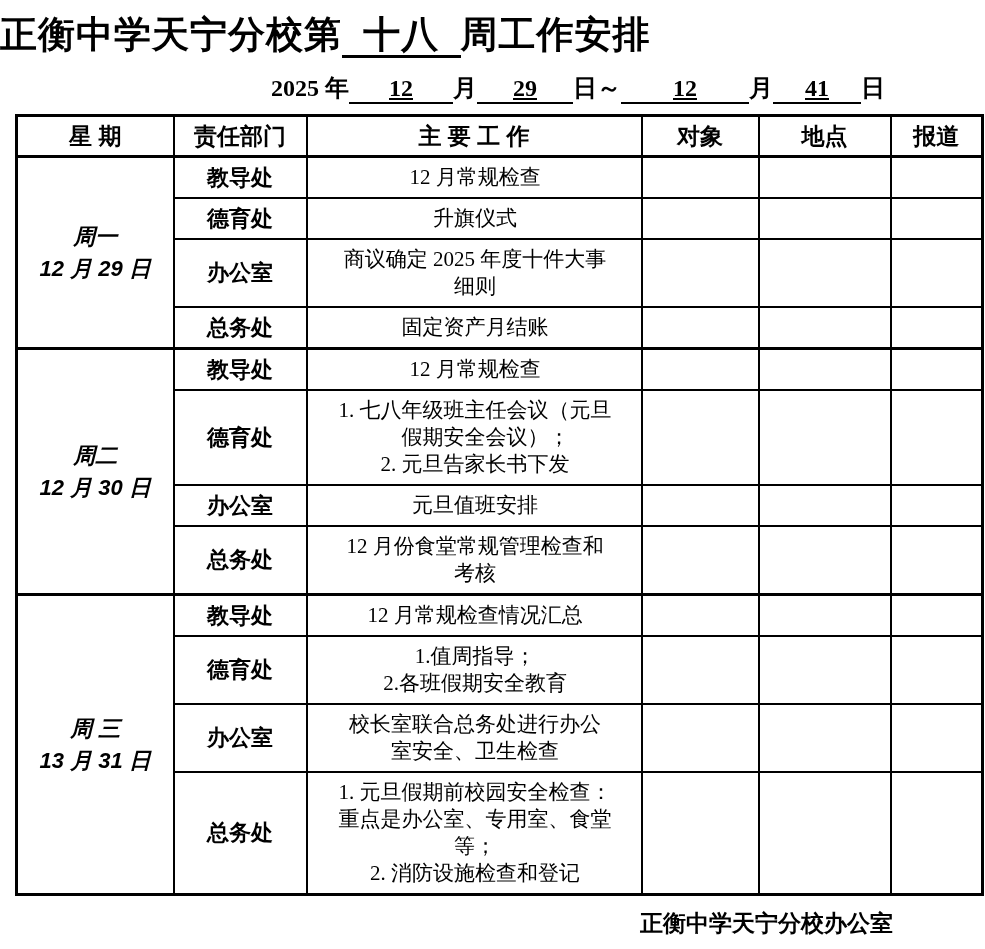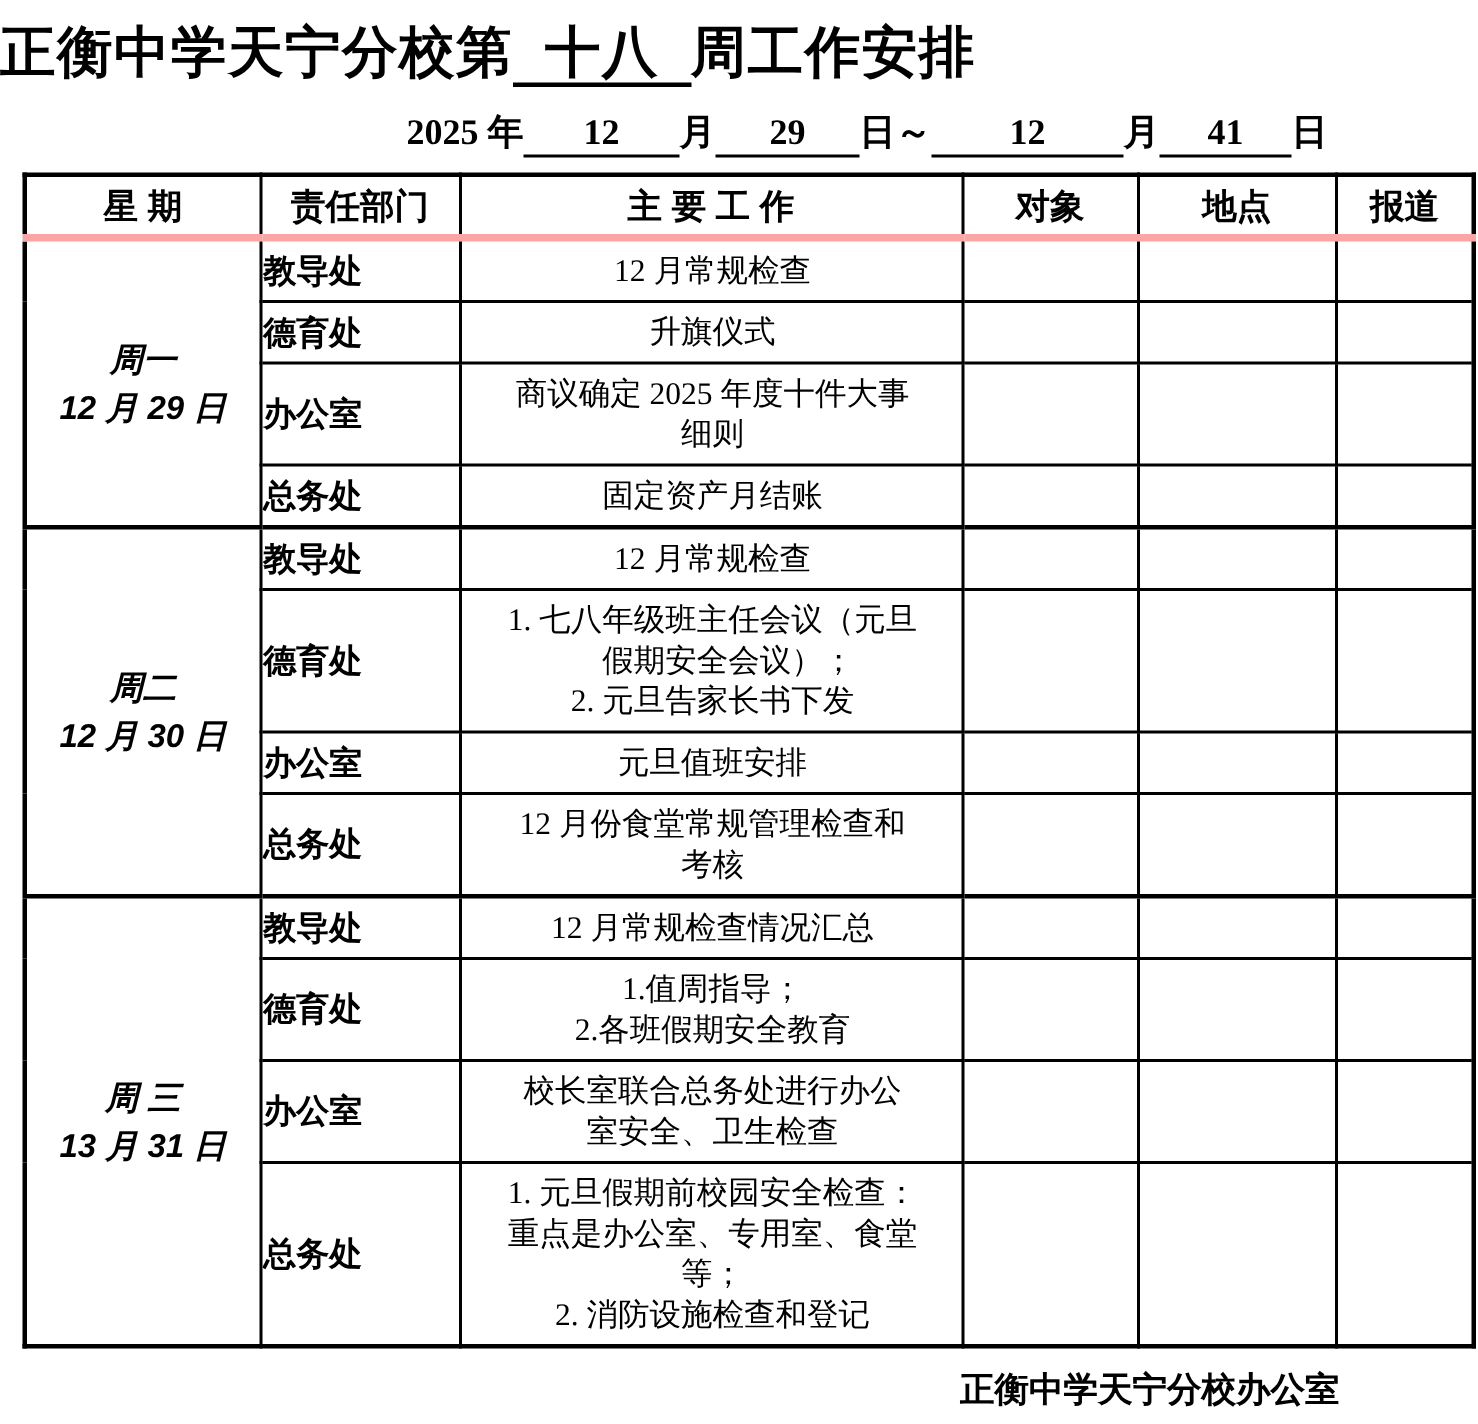--- a/index.html
+++ b/index.html
@@ -35,20 +35,21 @@
     padding-right:100px;
     text-align:right;
     font-weight:bold;
     font-size:24px;
     white-space:nowrap;
   }
   .dateline .blank {
     display:inline-block;
     border-bottom:2px solid #000;
     text-align:center;
+    text-decoration:underline;
   }
   .dateline .b1 { min-width:104px; }
   .dateline .b2 { min-width:96px; }
   .dateline .b3 { min-width:128px; }
   .dateline .b4 { min-width:88px; }
 
   
   table.sched {
     border-collapse:collapse;
     table-layout:fixed;
@@ -62,21 +63,21 @@
   table.sched col.c-obj  { width:117px; }
   table.sched col.c-loc  { width:132px; }
   table.sched col.c-rep  { width:92px;  }
 
   table.sched th, table.sched td {
     border:2px solid #000;
     vertical-align:middle;
     overflow:hidden;
   }
   table.sched { border:3px solid #000; }
-  tr.hdr th { border-bottom:5px solid #fca5a5; }
+  tr.hdr th { border-bottom:1px solid #fca5a5; }
   tr.sec-start td { border-top:3px solid #000; }
 
   th.h {
     font-family:"Liberation Sans", sans-serif;
     font-size:23px;
     font-weight:bold;
     text-align:center;
     height:36px;
     white-space:nowrap;
   }
@@ -86,21 +87,21 @@
     font-size:22px;
     text-align:center;
     white-space:pre-wrap;
     line-height:32px;
     font-style:italic;
   }
   td.dept {
     font-family:"Liberation Sans", sans-serif;
     font-weight:bold;
     font-size:22px;
-    text-align:left;
+    text-align:center;
   }
   td.work {
     font-size:21px;
     line-height:27px;
     padding:6px 6px 6px 8px;
     white-space:pre-wrap;
     text-align:center;
   }
   td.cell-1line { height:31px; }
 

